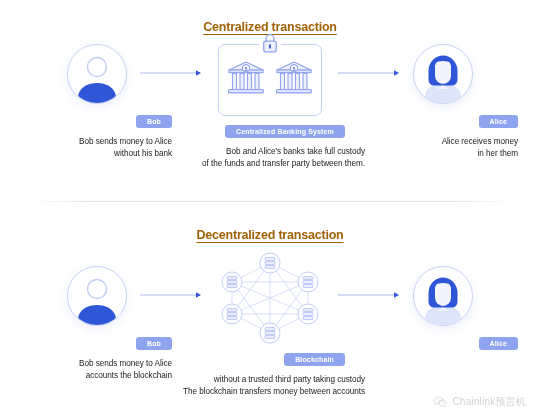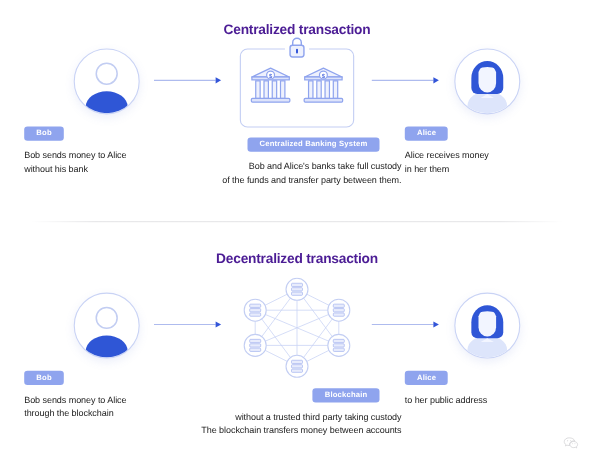--- a/index.html
+++ b/index.html
@@ -22,21 +22,22 @@
     width: 540px;
   }
   #section-centralized { top: 0; height: 196px; }
   #section-decentralized { top: 208px; height: 190px; }
 
   .section-title {
     text-align: center;
     font-size: 12.5px;
     font-weight: bold;
     letter-spacing: -0.2px;
-    color: #4c1d95;
+    color: #a16207;
+    text-decoration: underline;
     text-underline-offset: 3px;
     text-decoration-thickness: 1px;
   }
   #section-centralized .section-title { margin-top: 20px; }
   #section-decentralized .section-title { margin-top: 20px; }
 
   .divider {
     position: absolute;
     left: 28px;
     top: 201px;
@@ -49,21 +50,21 @@
     position: relative;
     width: 540px;
     height: 140px;
     margin-top: 10px;
   }
 
   
   .actor {
     position: absolute;
     width: 150px;
-    text-align: left;
+    text-align: right;
     top: 0;
   }
   .actor.left { left: 22px; }
   .actor.right { left: 368px; }
 
   .avatar {
     width: 58px;
     height: 58px;
     margin: 0 auto;
     border-radius: 50%;
@@ -303,21 +304,21 @@
     <div class="actor left" style="top:14px">
       <div class="avatar">
         <svg viewBox="0 0 58 58">
           <circle cx="29" cy="22" r="9.5" fill="none" stroke="#c2cdf2" stroke-width="1.4"></circle>
           <ellipse cx="29" cy="52" rx="19" ry="14" fill="#2f56d6"></ellipse>
         </svg>
       </div>
       <span class="badge">Bob</span>
       <div class="caption">
         <div>Bob sends money to Alice</div>
-        <div>through the blockchain</div>
+        <div>accounts the blockchain</div>
       </div>
     </div>
 
     <div class="arrow a1" style="top:38px">
       <svg viewBox="0 0 62 10" preserveAspectRatio="none">
         <line x1="0" y1="5" x2="56" y2="5" stroke="#aebbee" stroke-width="1.1"></line>
         <path d="M56 2.2 L61 5 L56 7.8 Z" fill="#3355d8"></path>
       </svg>
     </div>
 
@@ -393,29 +394,29 @@
         <svg viewBox="0 0 58 58">
           <ellipse cx="29" cy="51" rx="18" ry="13" fill="#dde5fb"></ellipse>
           <path d="M14.5 26 a14.5 15.5 0 0 1 29 0 v9 a5.5 5.5 0 0 1 -5.5 5.5 h-18 a5.5 5.5 0 0 1 -5.5 -5.5 z" fill="#2f56d6"></path>
           <path d="M21 20.5 a8.5 9.5 0 0 1 16 0 v10 a8 8.5 0 0 1 -16 0 z" fill="#f2f5ff"></path>
           <path d="M20.2 17.5 a9.2 8 0 0 1 17.6 0 a26 26 0 0 0 -17.6 0 z" fill="#2f56d6"></path>
           <path d="M29 40.5 l-6 3.5 h12 z" fill="#f2f5ff"></path>
         </svg>
       </div>
       <span class="badge">Alice</span>
       <div class="caption">
-        <div>to her public address</div>
       </div>
     </div>
 
   </div>
 </div>
 
 <div class="footer">
   <svg class="wechat-icon" viewBox="0 0 16 14">
     <path d="M6.1 1.2 C3.1 1.2 0.9 3.1 0.9 5.3 c0 1.2 0.7 2.3 1.8 3.1 l-0.5 1.4 1.6 -0.8 c0.7 0.2 1.5 0.35 2.3 0.35 0.2 0 0.4 0 0.6 -0.02 -0.1 -0.33 -0.15 -0.67 -0.15 -1.02 0 -2.2 2.2 -3.95 4.9 -3.95 0.2 0 0.4 0.01 0.6 0.03 C11.6 2.6 9.1 1.2 6.1 1.2 z" fill="none" stroke="#d2d2d4" stroke-width="0.8"></path>
     <circle cx="4.5" cy="4.3" r="0.62" fill="#d2d2d4"></circle>
     <circle cx="7.8" cy="4.3" r="0.62" fill="#d2d2d4"></circle>
     <path d="M15.1 8.3 c0 -1.85 -1.85 -3.3 -4.1 -3.3 -2.25 0 -4.1 1.45 -4.1 3.3 0 1.85 1.85 3.3 4.1 3.3 0.65 0 1.3 -0.12 1.85 -0.32 l1.35 0.67 -0.4 -1.15 c0.75 -0.6 1.3 -1.5 1.3 -2.5 z" fill="none" stroke="#d2d2d4" stroke-width="0.8"></path>
     <circle cx="9.7" cy="7.5" r="0.5" fill="#d2d2d4"></circle>
     <circle cx="12.3" cy="7.5" r="0.5" fill="#d2d2d4"></circle>
   </svg>
+  <span>Chainlink预言机</span>
 </div>
 
 </body></html>

